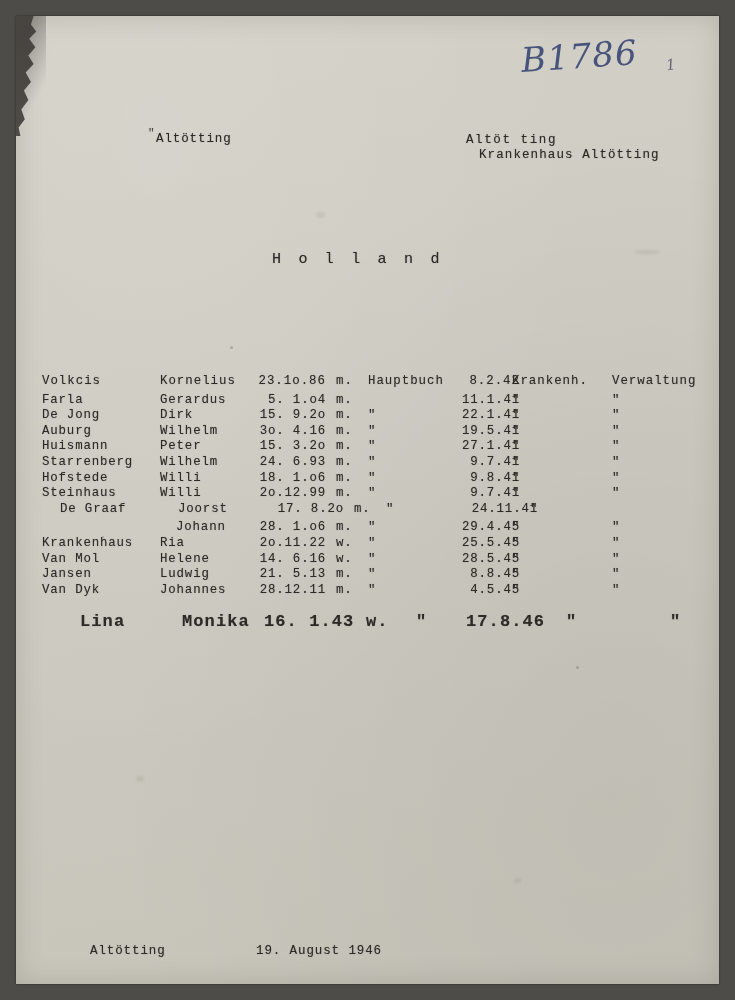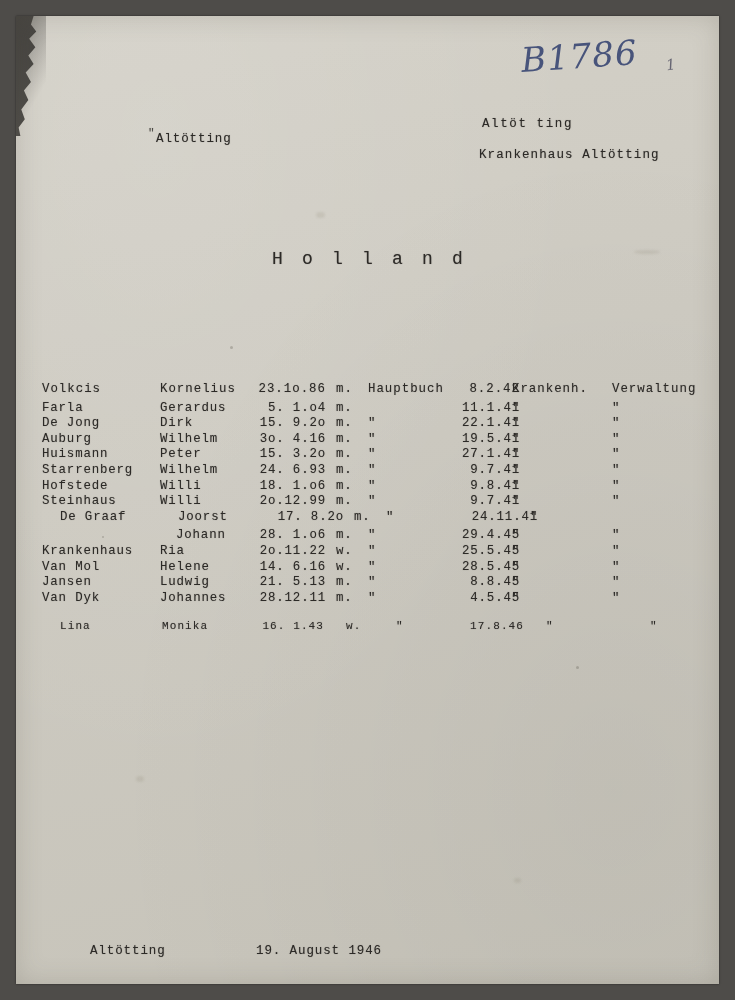--- a/index.html
+++ b/index.html
@@ -99,35 +99,35 @@
     color: #3a3a50;
     font-family: "DejaVu Serif", serif;
     font-size: 15px;
     font-style: italic;
     transform: rotate(-8deg);
     opacity: 0.7;
   }
 
   
   .hdr-left  { left: 140px;  top: 116px; }
-  .hdr-r1    { left: 450px;  top: 101px; letter-spacing: 1.6px; margin-left: 16px; }
+  .hdr-r1    { left: 450px;  top: 117px; letter-spacing: 1.6px; }
   .hdr-r2    { left: 463px;  top: 132px; letter-spacing: 1.1px; }
   .hdr-quote { left: 132px;  top: 110px; font-size: 11px; }
 
   .country {
     left: 256px;
     top: 236px;
-    font-size: 18px;
+    font-size: 15px;
     letter-spacing: 4.2px;
   }
 
   
   .table {
     position: absolute;
-    left: 0; top: 366px;
+    left: 0; top: 358px;
     width: 703px;
   }
   .row {
     position: relative;
     height: 15.6px;
     white-space: pre;
   }
   .cell {
     position: absolute;
     color: #2c2a27;
@@ -142,21 +142,21 @@
   .c-sex   { left: 320px; }
   .c-book  { left: 352px; }
   .c-date  { left: 432px; text-align: right; width: 72px; }
   .c-org   { left: 496px; }
   .c-adm   { left: 596px; }
 
   .row.head .cell { letter-spacing: 1.0px; }
   .row.indent-first .c-first { left: 160px; }
 
   .row.lina { height: 20px; }
-  .row.lina .cell { font-size: 11px; font-weight: normal; letter-spacing: 1.1px; }
+  .row.lina .cell { font-size: 17px; font-weight: bold; letter-spacing: 1.1px; margin-left: 20px; }
   .row.lina .c-last  { left: 44px; }
   .row.lina .c-first { left: 146px; }
   .row.lina .c-dob   { left: 228px; width: 80px; }
   .row.lina .c-sex   { left: 330px; }
   .row.lina .c-book  { left: 380px; }
   .row.lina .c-date  { left: 430px; width: 78px; }
   .row.lina .c-org   { left: 530px; }
   .row.lina .c-adm   { left: 634px; }
 
   

